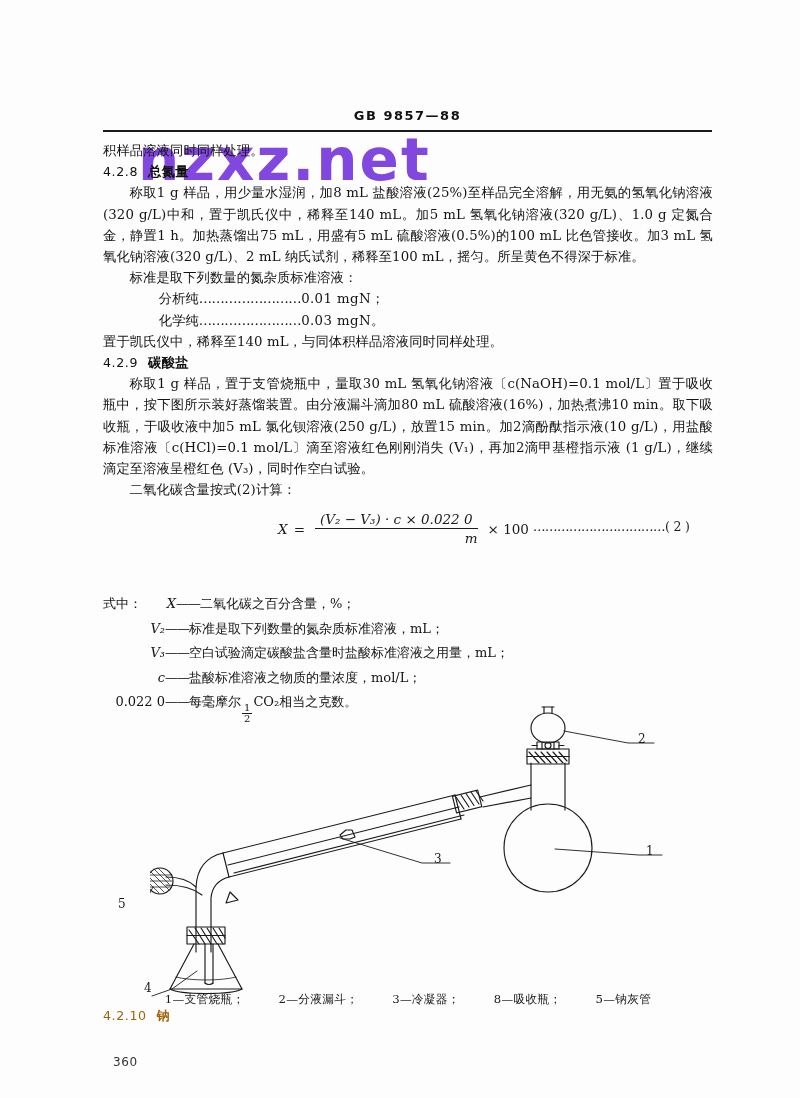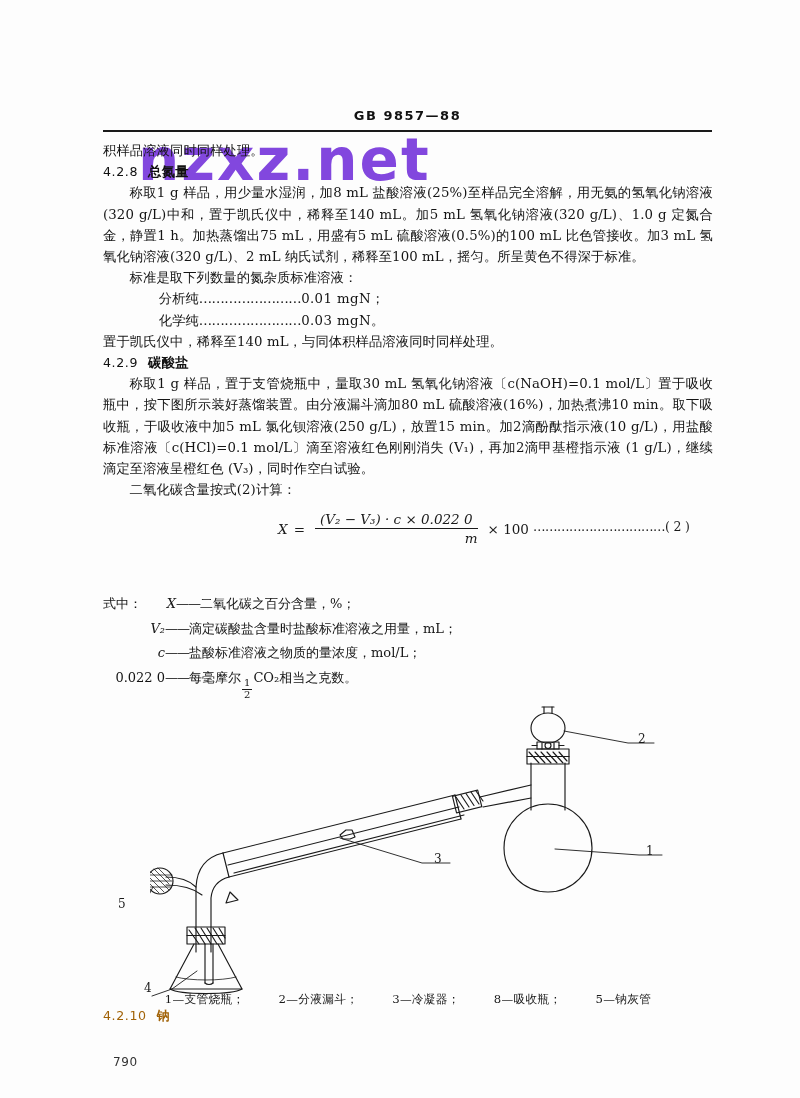--- a/index.html
+++ b/index.html
@@ -270,21 +270,24 @@
       <div class="eq-tag">
         <span class="leader">……………………………</span><span>( 2 )</span>
       </div>
     </div>
 
     <div class="legend">
       <div class="legend-row">
         <span>式中：</span><span class="sym" style="width:34px;">X</span><span class="dash">——</span><span>二氧化碳之百分含量，%；</span>
       </div>
       <div class="legend-row">
-        <span class="sym">V₂</span><span class="dash">——</span><span>滴定碳酸盐含量时盐酸标准溶液之用量，mL；</span>
+        <span class="sym">V₂</span><span class="dash">——</span><span>标准是取下列数量的氮杂质标准溶液，mL；</span>
+      </div>
+      <div class="legend-row">
+        <span class="sym">V₃</span><span class="dash">——</span><span>空白试验滴定碳酸盐含量时盐酸标准溶液之用量，mL；</span>
       </div>
       <div class="legend-row">
         <span class="sym">c</span><span class="dash">——</span><span>盐酸标准溶液之物质的量浓度，mol/L；</span>
       </div>
       <div class="legend-row" style="padding-left:0;">
         <span class="sym wide" style="width:62px;">0.022 0</span><span class="dash">——</span><span>每毫摩尔</span><span class="smallfrac">
             <span class="n">1</span>
             <span class="d">2</span>
           </span><span>CO₂相当之克数。</span>
       </div>
@@ -387,16 +390,16 @@
     </div>
 
     <div class="fig-caption">
       <span class="cap-item">1—支管烧瓶；</span><span class="cap-item">2—分液漏斗；</span><span class="cap-item">3—冷凝器；</span><span class="cap-item">8—吸收瓶；</span><span class="cap-item">5—钠灰管</span>
     </div>
 
     <div class="next-sec">
       <span class="sec-num">4.2.10</span><span class="sec-title">钠</span>
     </div>
 
-    <div class="page-no">790</div>
+    <div class="page-no">360</div>
 
   </div>
 </div>
 
 </body></html>

